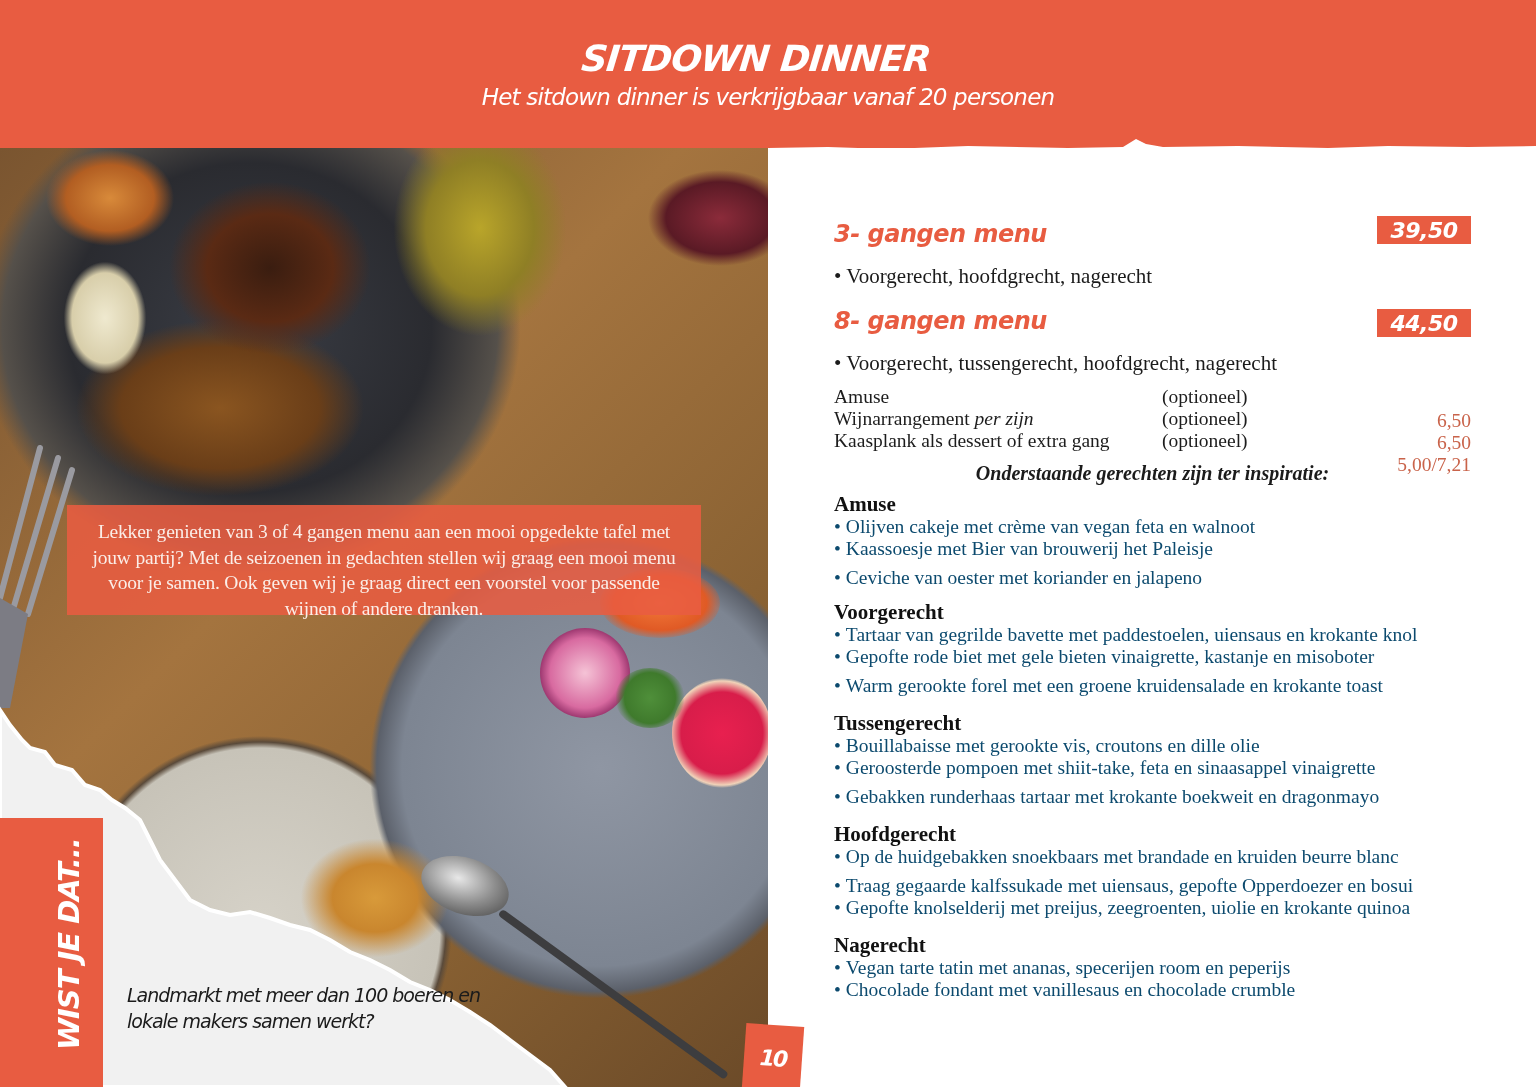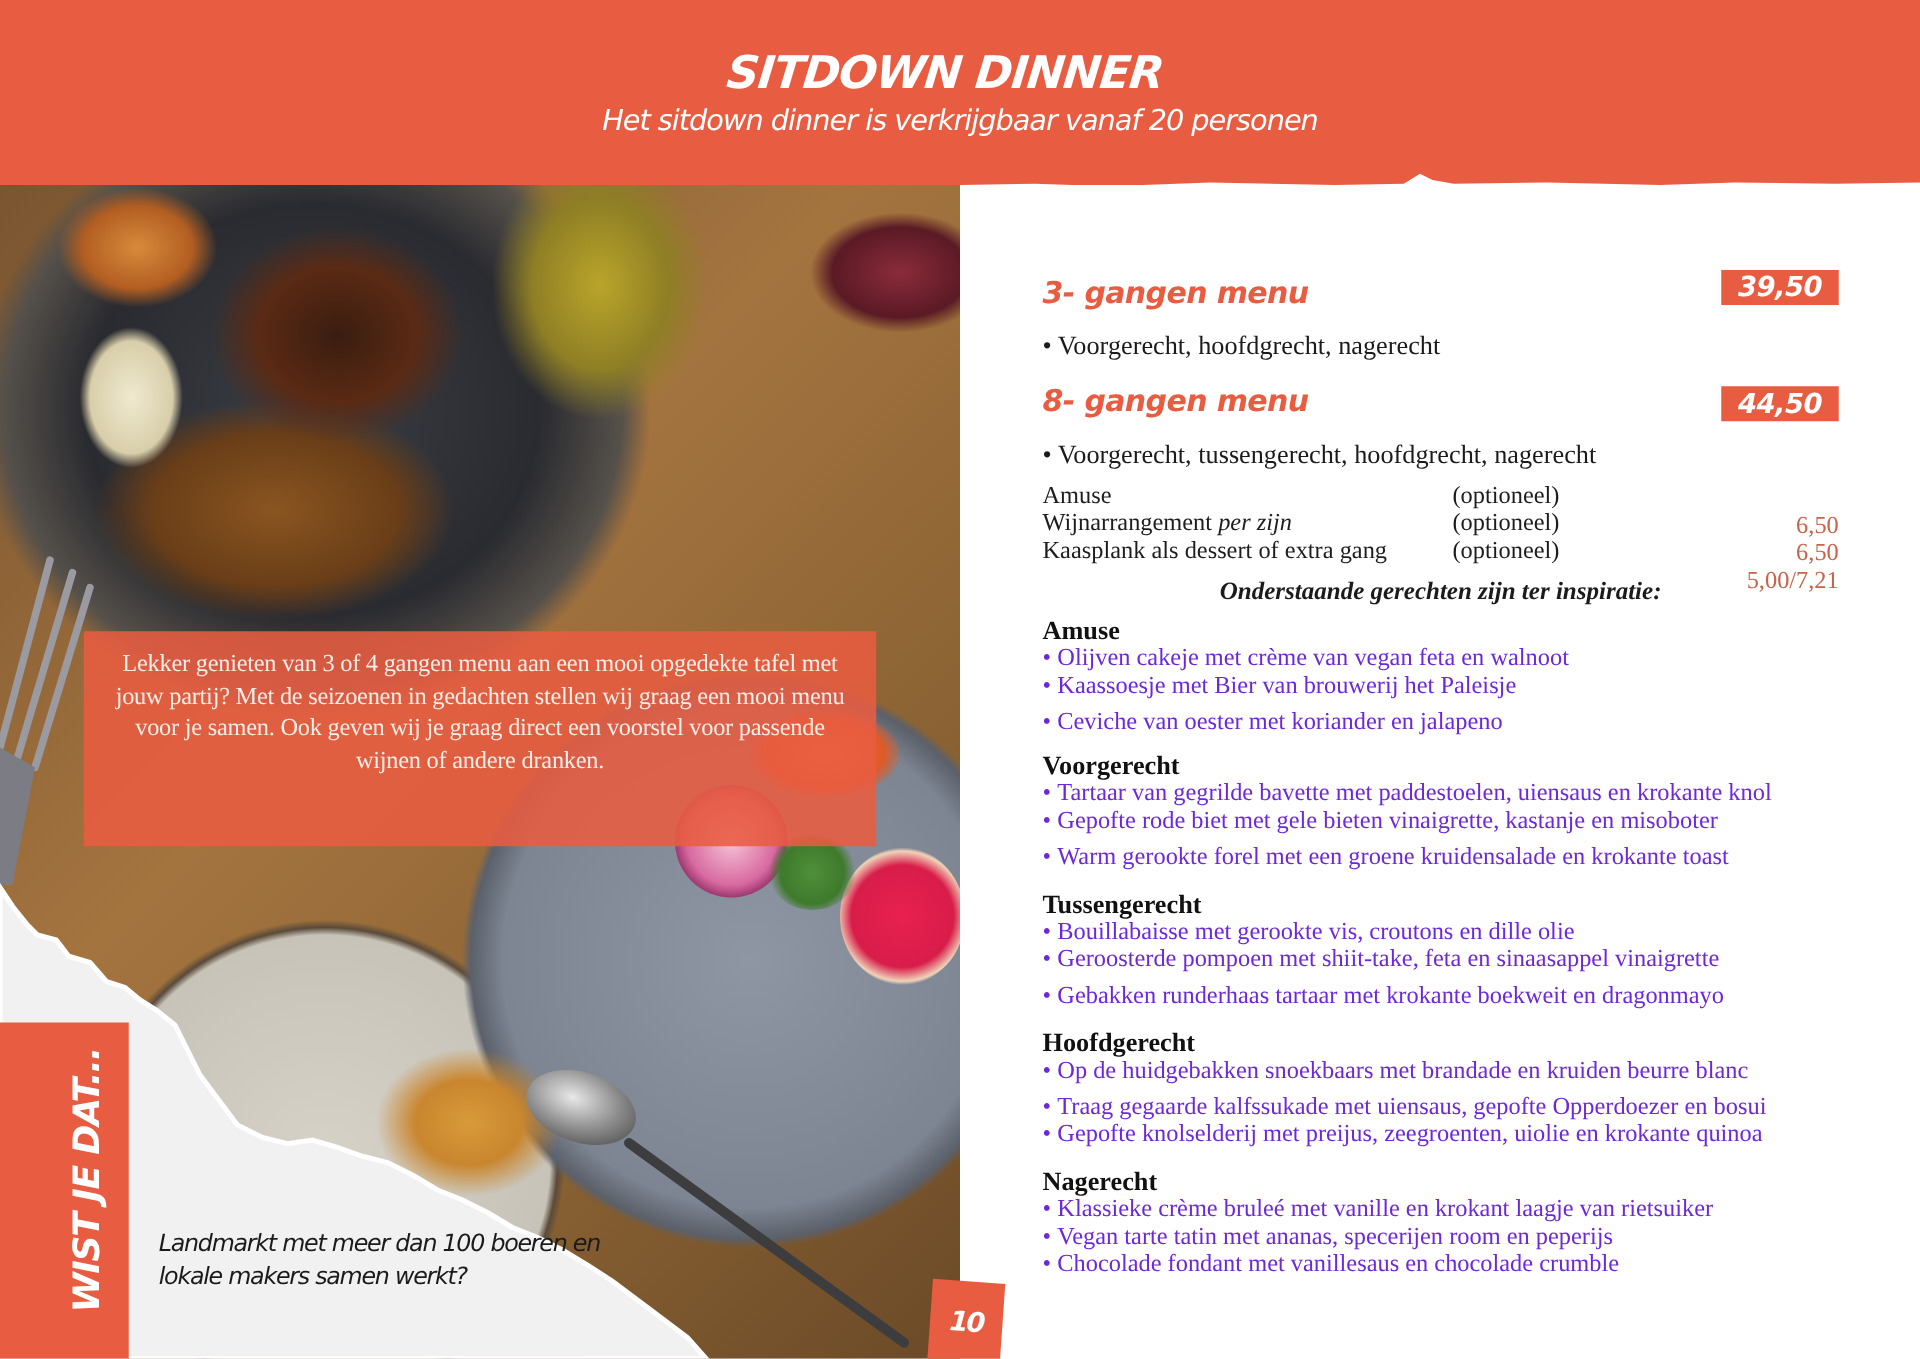--- a/index.html
+++ b/index.html
@@ -52,21 +52,21 @@
     .spoon-handle {
       position: absolute; left: 500px; top: 760px; width: 280px; height: 8px; border-radius: 4px;
       background: #3d3d3f; transform: rotate(36deg); transform-origin: left center;
     }
     .fork {
       position: absolute; left: 0px; top: 280px; width: 90px; height: 280px;
     }
 
     
     .intro-box {
-      position: absolute; left: 67px; top: 505px; width: 634px; height: 172px;
+      position: absolute; left: 67px; top: 505px; width: 634px; height: 110px;
       background: rgba(232, 92, 65, 0.88);
       padding: 14px 20px 0 20px; text-align: center;
     }
     .intro-text {
       font-family: "Liberation Serif", serif; font-size: 19.5px; line-height: 25.5px;
       color: #fbeee8; letter-spacing: -0.2px;
     }
 
     
     .torn-paper {
@@ -133,21 +133,21 @@
       font-size: 20px; color: #1b1b1b;
     }
 
     .course { position: absolute; left: 0; width: 640px; }
     .course-title {
       font-family: "Liberation Serif", serif; font-weight: bold; font-size: 21px;
       line-height: 24px; color: #111;
     }
     .course-item {
       font-family: "Liberation Serif", serif; font-size: 19.5px; line-height: 22px;
-      color: #6d28d9; white-space: nowrap;
+      color: #0c4a6e; white-space: nowrap;
     }
     .course-item.gap { margin-top: 7px; }
     .course-item::before { content: "\2022"; margin-right: 5px; }
   </style>
 </head>
 <body>
 
 <div class="header">
   <h1 class="page-title">SITDOWN DINNER</h1>
   <div class="page-subtitle">Het sitdown dinner is verkrijgbaar vanaf 20 personen</div>
@@ -248,17 +248,16 @@
 
   <div class="course" style="top:822px;">
     <div class="course-title">Hoofdgerecht</div>
     <div class="course-item">Op de huidgebakken snoekbaars met brandade en kruiden beurre blanc</div>
     <div class="course-item gap">Traag gegaarde kalfssukade met uiensaus, gepofte Opperdoezer en bosui</div>
     <div class="course-item">Gepofte knolselderij met preijus, zeegroenten, uiolie en krokante quinoa</div>
   </div>
 
   <div class="course" style="top:933px;">
     <div class="course-title">Nagerecht</div>
-    <div class="course-item">Klassieke crème bruleé met vanille en krokant laagje van rietsuiker</div>
     <div class="course-item">Vegan tarte tatin met ananas, specerijen room en peperijs</div>
     <div class="course-item">Chocolade fondant met vanillesaus en chocolade crumble</div>
   </div>
 </div>
 
 </body></html>

